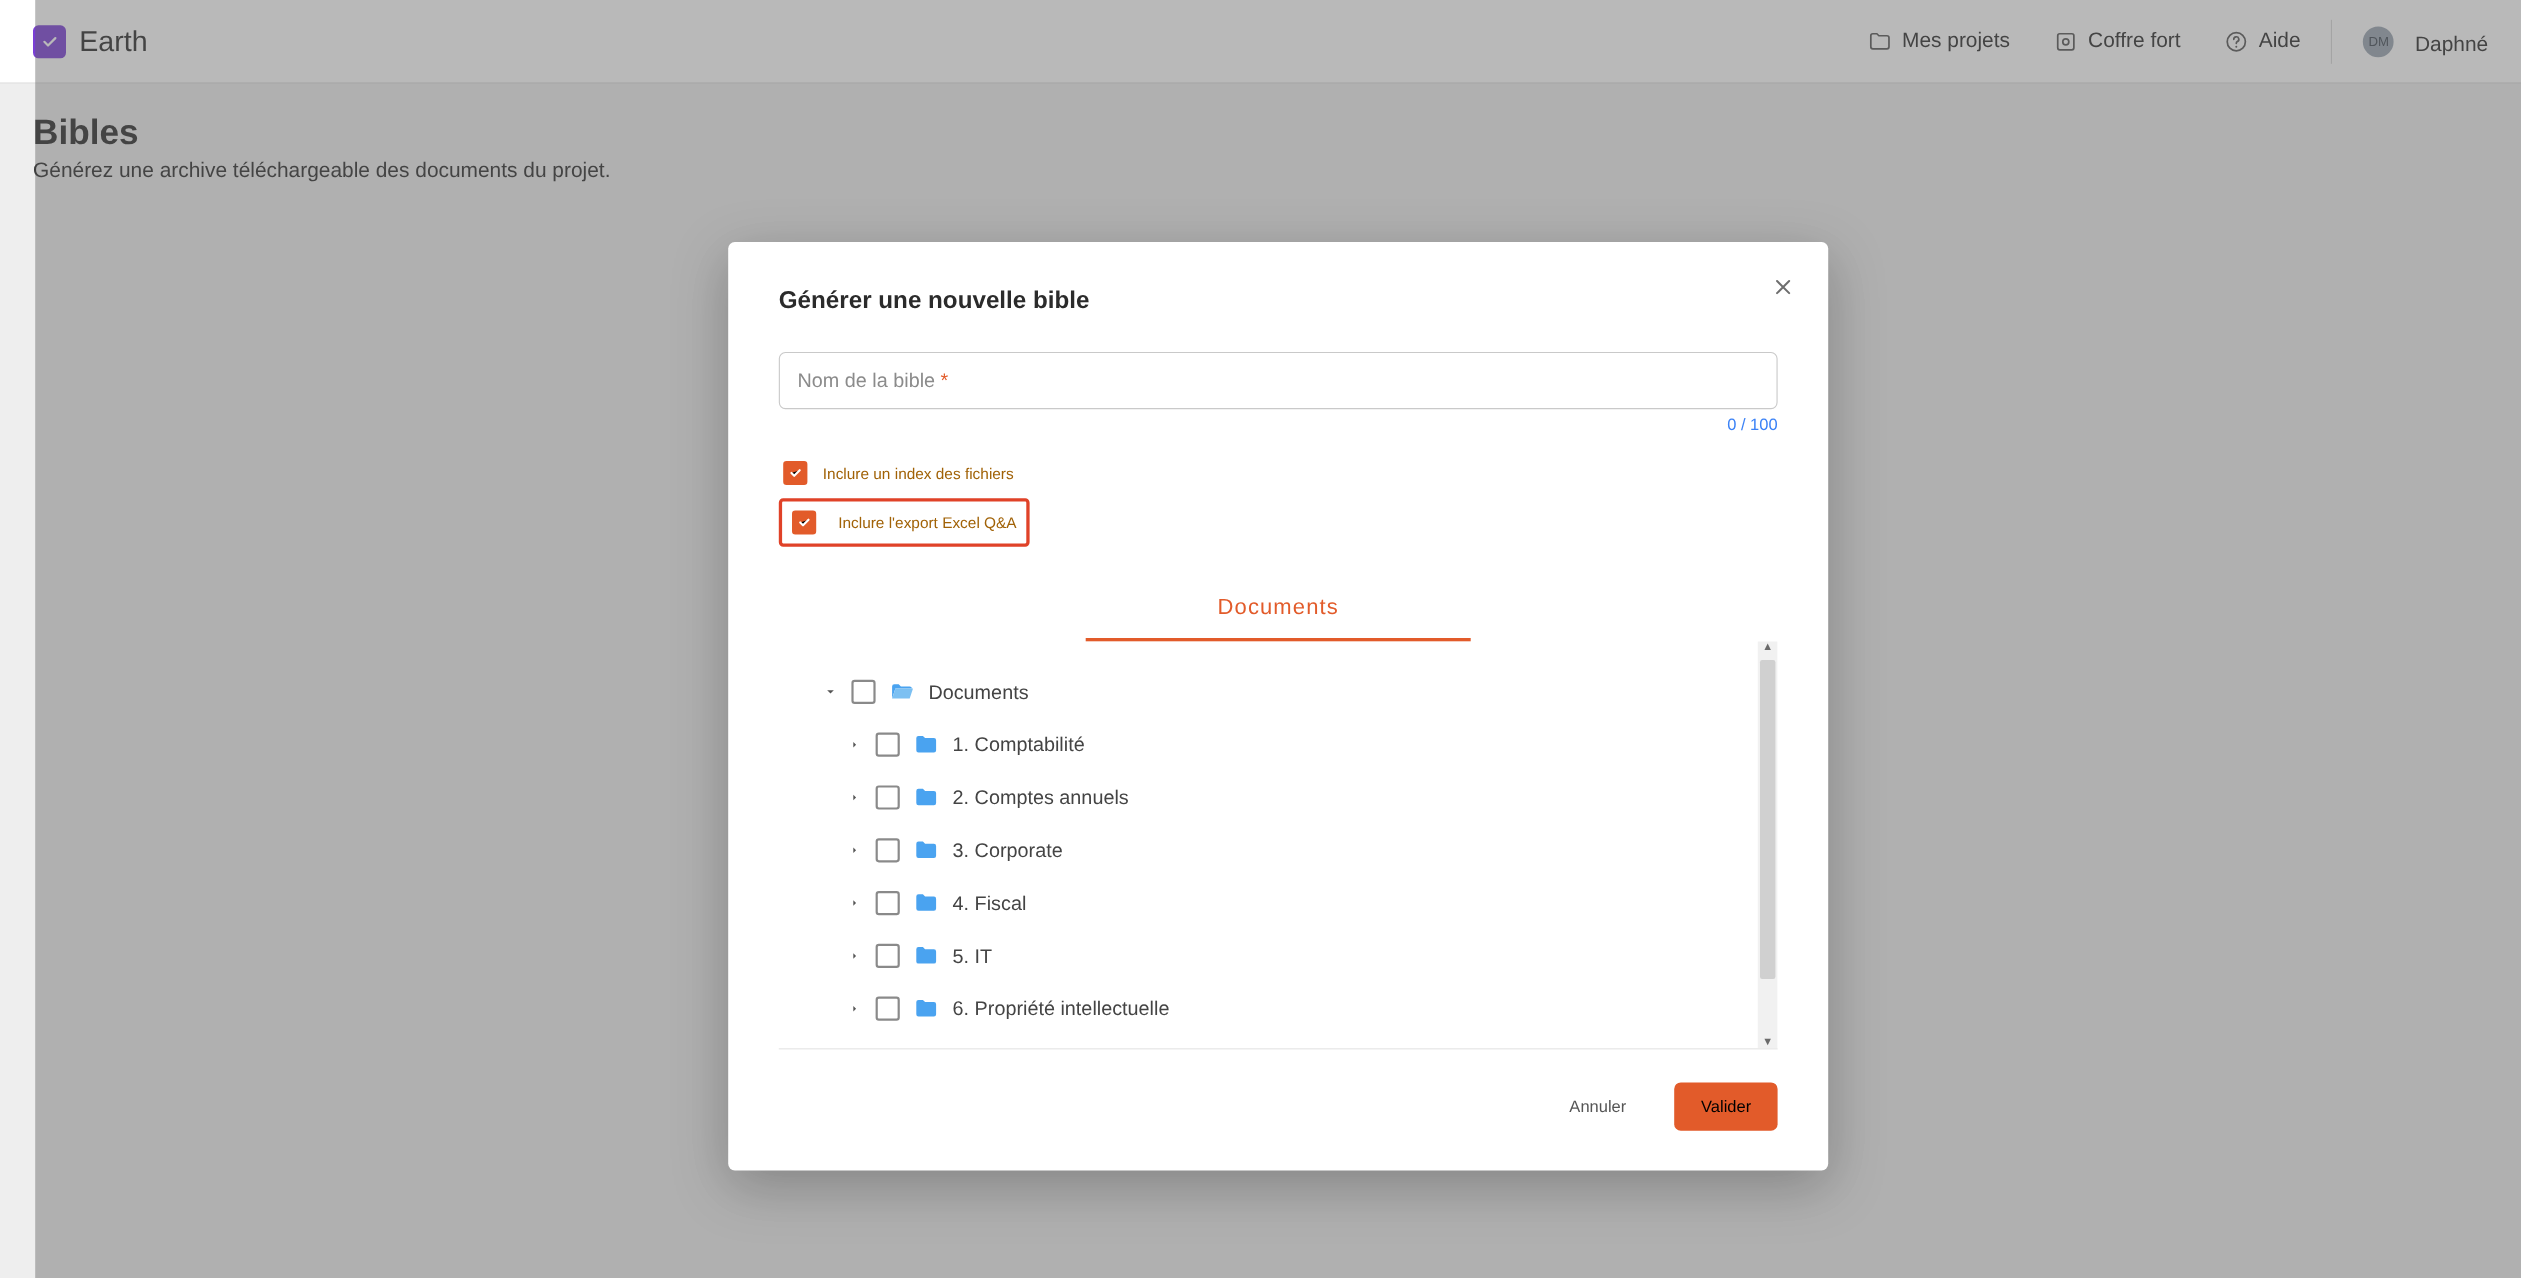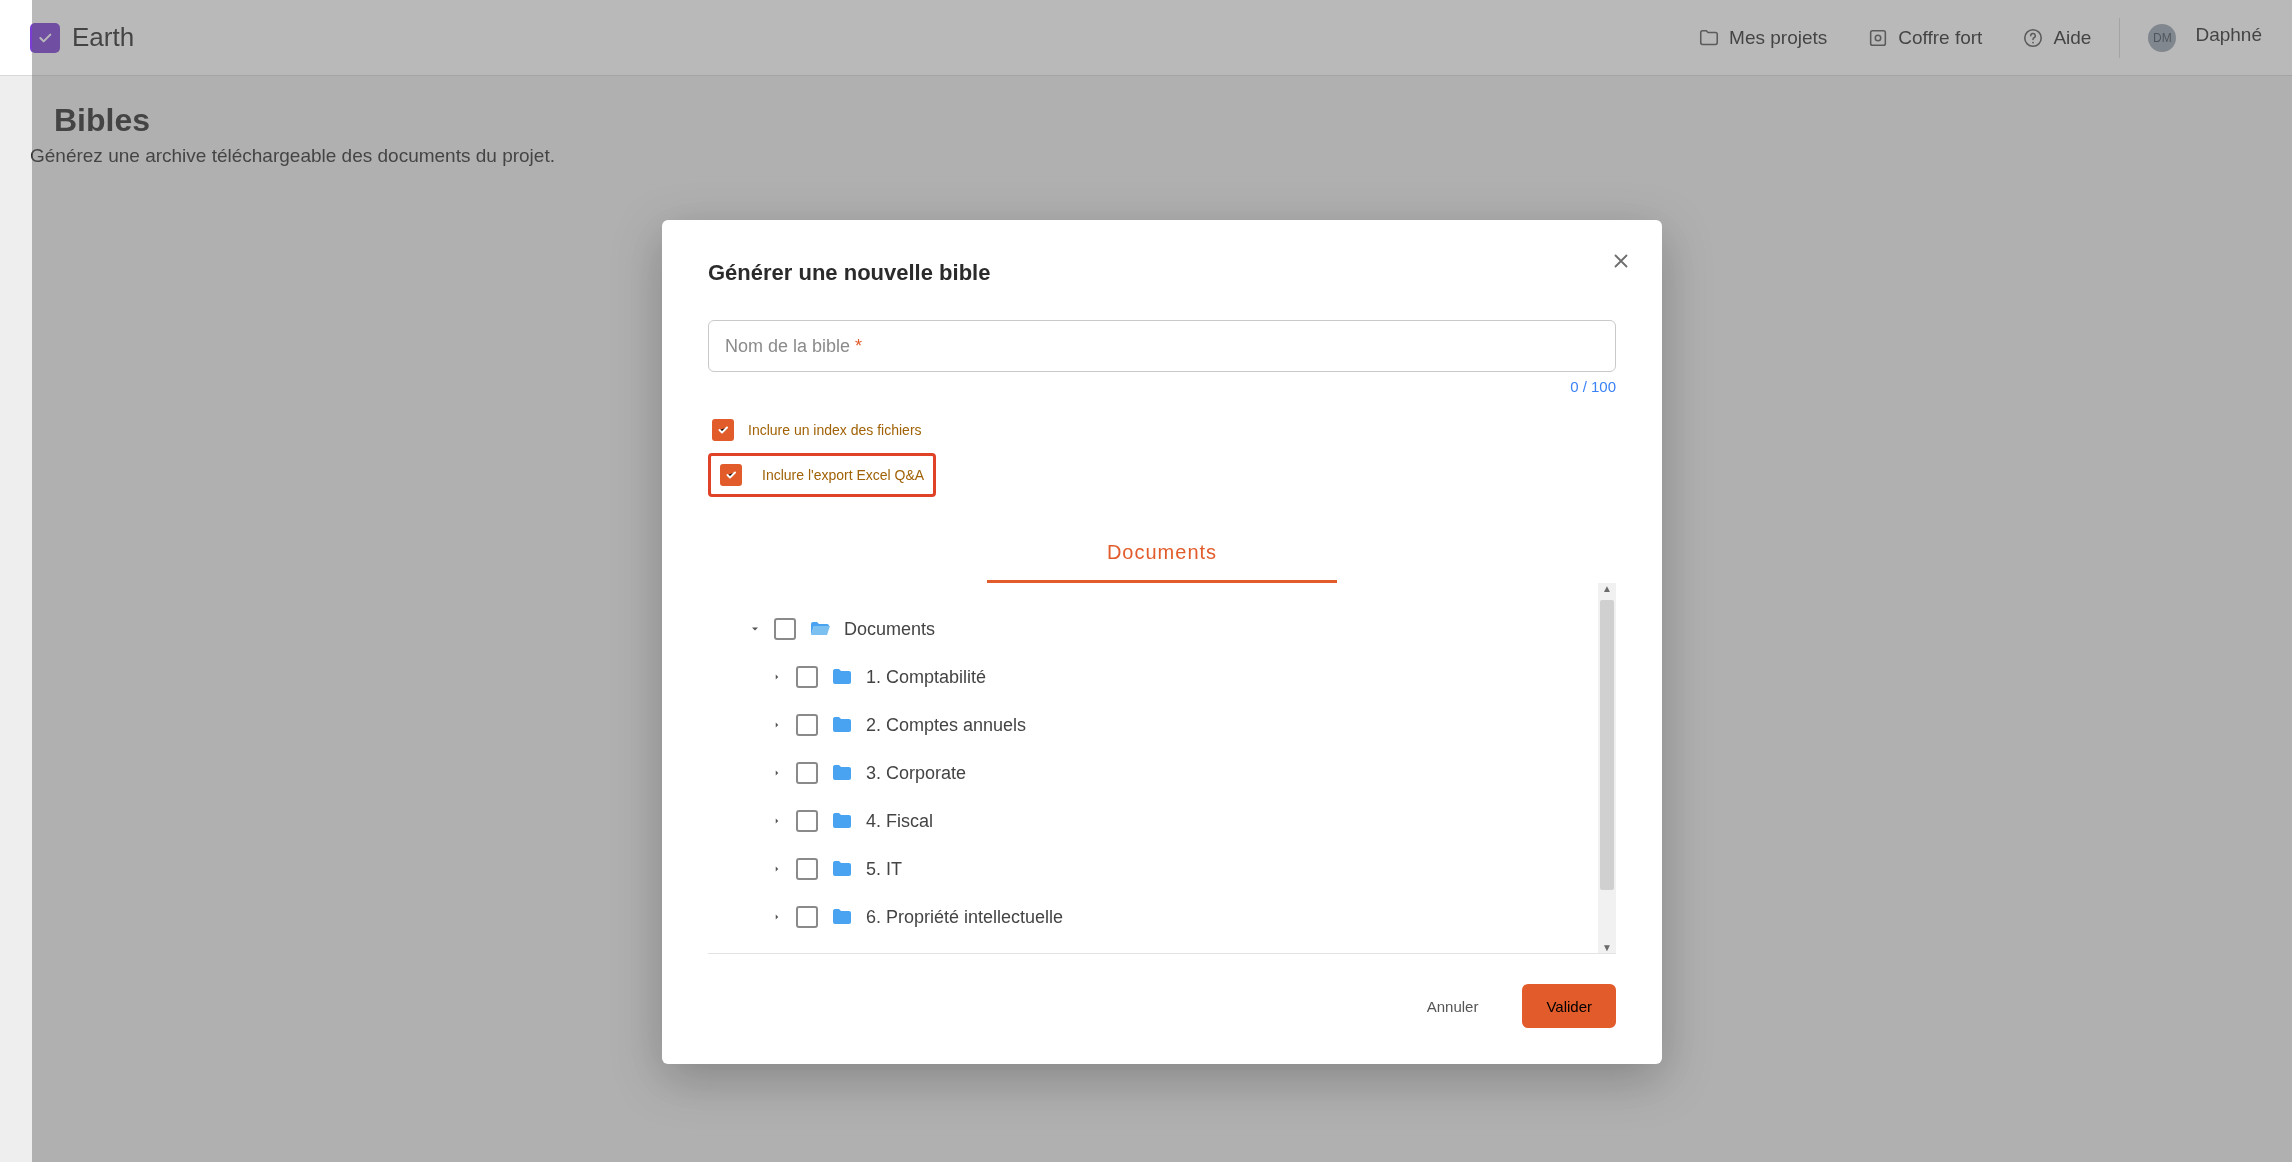--- a/index.html
+++ b/index.html
@@ -19,28 +19,28 @@
   
   .appbar{position:fixed;top:0;left:0;right:0;height:76px;background:#ffffff;
     display:flex;align-items:center;padding:0 30px;box-sizing:border-box;
     border-bottom:1px solid var(--divider);}
   .appbar-left{display:flex;align-items:center;gap:12px;}
   .app-logo{width:30px;height:30px;border-radius:5px;background:var(--purple);
     display:flex;align-items:center;justify-content:center;}
   .app-name{font-size:26px;font-weight:500;}
   .appbar-spacer{flex:1;}
   .appbar-right{display:flex;align-items:center;}
-  .nav-item{display:flex;align-items:flex-start;gap:9px;padding:0 20px;cursor:pointer;color:var(--text-dark);}
+  .nav-item{display:flex;align-items:flex-end;gap:9px;padding:0 20px;cursor:pointer;color:var(--text-dark);}
   .nav-item span{font-size:19px;}
   .nav-sep{width:1px;height:40px;background:var(--divider);margin:0 8px;}
   .avatar{width:28px;height:28px;border-radius:50%;background:var(--avatar-bg);
     color:#404a55;font-size:12px;font-weight:400;display:flex;align-items:center;justify-content:center;margin-right:10px;}
   
   .page{padding-top:76px;padding-left:30px;padding-right:30px;}
-  .page-title{font-size:32px;font-weight:700;margin-top:26px;margin-bottom:6px;margin-left:24px;}
+  .page-title{font-size:32px;font-weight:700;margin-top:26px;margin-bottom:6px;}
   .page-sub{font-size:19px;color:var(--text-dark);}
   
   .backdrop{position:fixed;inset:0;background:rgba(100,100,100,0.45);
     display:flex;align-items:flex-start;justify-content:center;padding-top:220px;margin-left:32px;}
   
   .modal{width:1000px;background:#ffffff;border-radius:6px;
     box-shadow:0 14px 50px rgba(0,0,0,0.25);padding:40px 46px 36px 46px;box-sizing:border-box;position:relative;}
   .modal-title{font-size:22px;font-weight:600;margin-bottom:34px;}
   .close-btn{position:absolute;top:30px;right:30px;cursor:pointer;color:#6e6e6e;}
   .field{border:1px solid #c9c9c9;border-radius:6px;height:50px;

